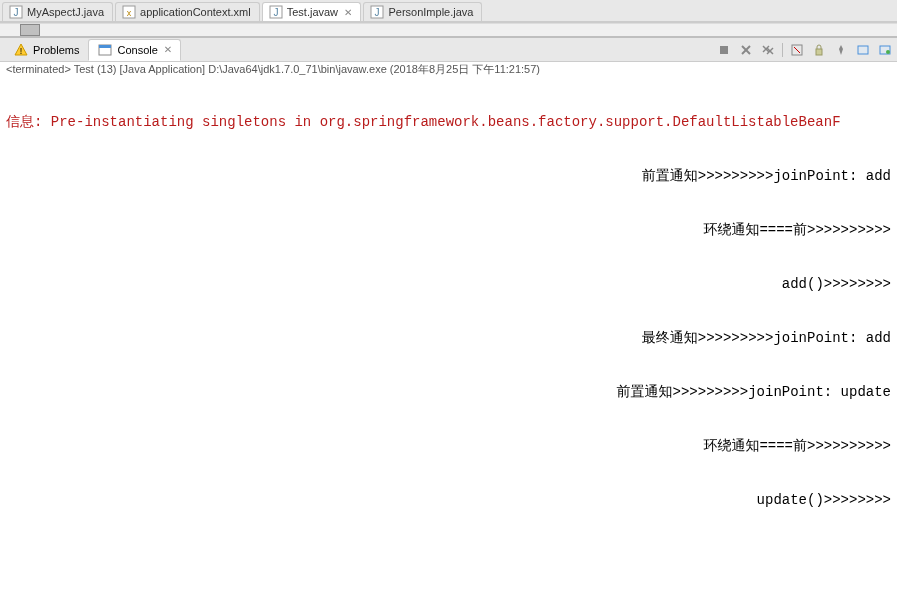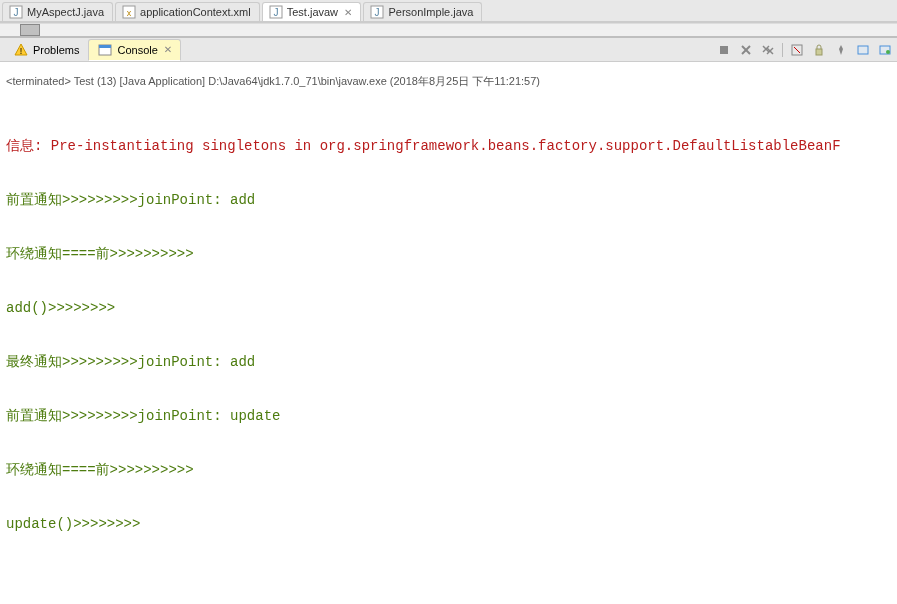--- a/index.html
+++ b/index.html
@@ -113,56 +113,56 @@
       display: flex;
       align-items: center;
       gap: 4px;
       padding: 2px 8px;
       border: 1px solid transparent;
       border-radius: 3px 3px 0 0;
       cursor: pointer;
       font-size: 11px;
     }
     .bottom-tab.active {
-      background: #fef9c3;
+      background: #ffffff;
       border: 1px solid #ccc;
       border-bottom: 1px solid #fff;
     }
     .bottom-toolbar {
       margin-left: auto;
       display: flex;
       gap: 6px;
       align-items: center;
     }
     .tb-icon {
       width: 16px;
       height: 16px;
       display: inline-flex;
       align-items: center;
       justify-content: center;
       cursor: pointer;
     }
     .console-header {
       font-size: 11px;
       color: #555;
-      padding: 12px 6px;
+      padding: 0 6px;
       background: #fff;
     }
     .console-output {
       flex: 1;
       font-family: Consolas, "Courier New", monospace;
       font-size: 14px;
       padding: 0 6px 4px 6px;
       white-space: pre;
       line-height: 18px;
       overflow: hidden;
       background: #fff;
     }
     .console-err { color: #b91c1c; }
-    .console-line { color: #4d7c0f; }
+    .console-line { color: #000000; text-align: right; }
   </style>
 </head>
 <body>
 
 <div class="tabs-bar">
   <div class="tab">
     <span class="tab-icon-java">
         <svg width="14" height="14" viewBox="0 0 14 14">
           <rect x="1" y="1" width="12" height="12" fill="#fff" stroke="#999"></rect>
           <text x="7" y="11" font-size="10" text-anchor="middle" fill="#5382a1">J</text>

